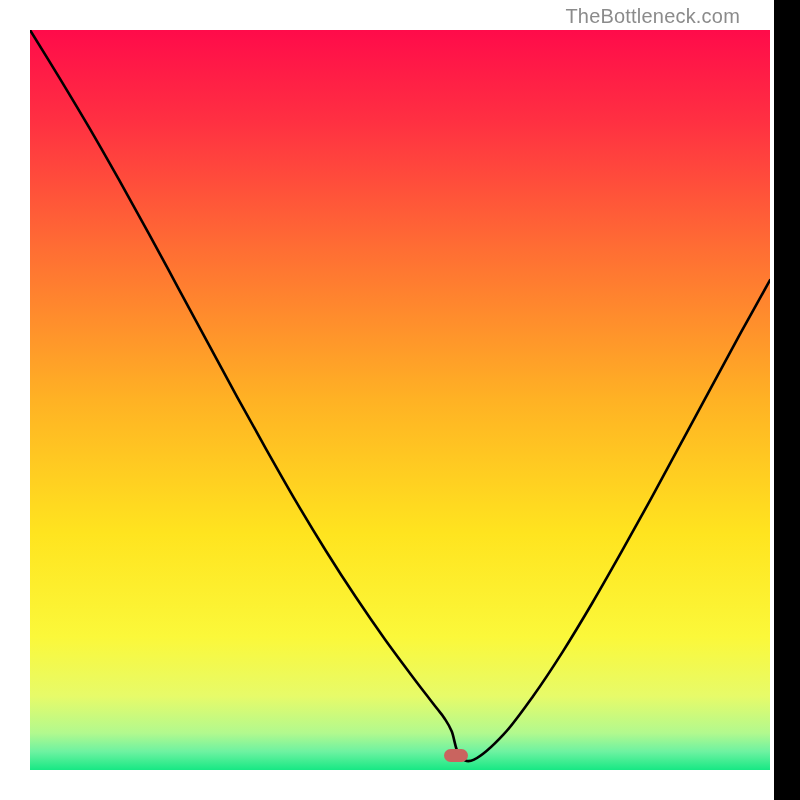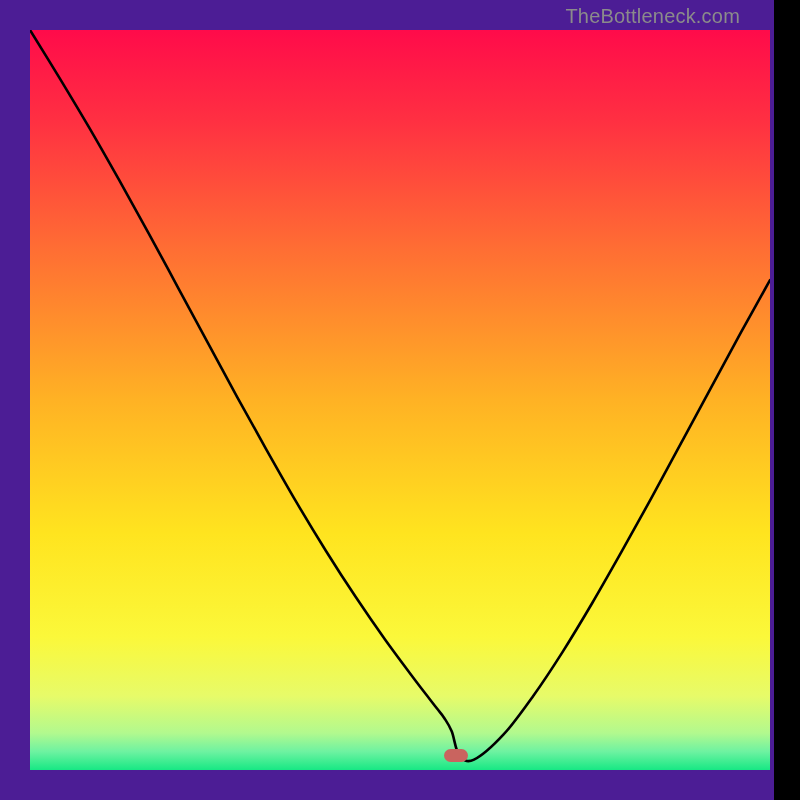--- a/index.html
+++ b/index.html
@@ -8,21 +8,21 @@
     width: 800px;
     height: 800px;
     overflow: hidden;
     background: #000;
     font-family: Arial, Helvetica, sans-serif;
   }
   .chart-wrap {
     position: relative;
     width: 774px;
     height: 800px;
-    background: #4c1d95;
+    background: #ffffff;
   }
   .plot-area {
     position: absolute;
     left: 30px;
     top: 30px;
     width: 740px;
     height: 740px;
     overflow: hidden;
   }
   .gradient-fill {

